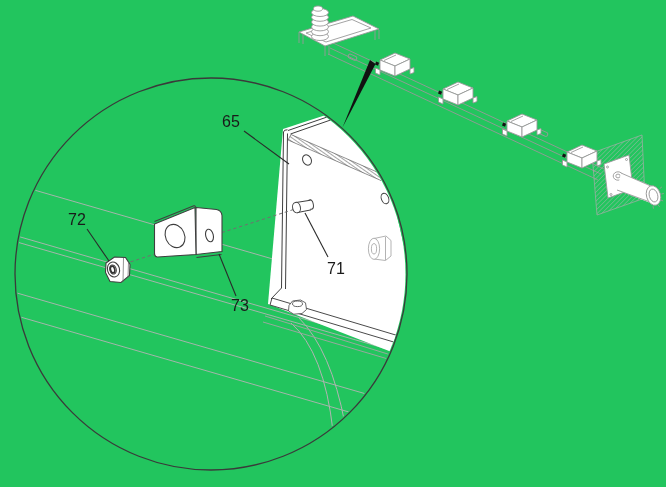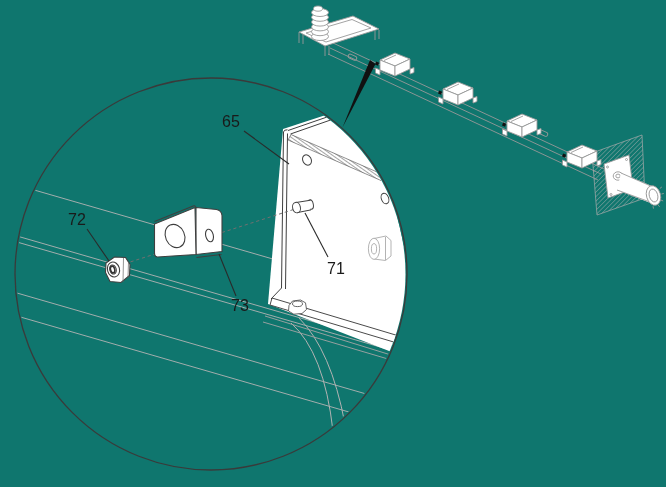--- a/index.html
+++ b/index.html
@@ -1,16 +1,16 @@
 <!DOCTYPE html>
 <html><head>
 <meta charset="utf-8">
 <style>
   html,body{margin:0;padding:0;background:#ffffff;}
-  .stage{width:666px;height:487px;position:relative;background:#0f766e;overflow:hidden;}
+  .stage{width:666px;height:487px;position:relative;background:#22c55e;overflow:hidden;}
   svg{display:block;}
   text.callout{
     font-family:"Liberation Sans", sans-serif;
     font-size:16px;
     fill:#1a1a1a;
     text-anchor:middle;
   }
 </style>
 </head>
 <body>

